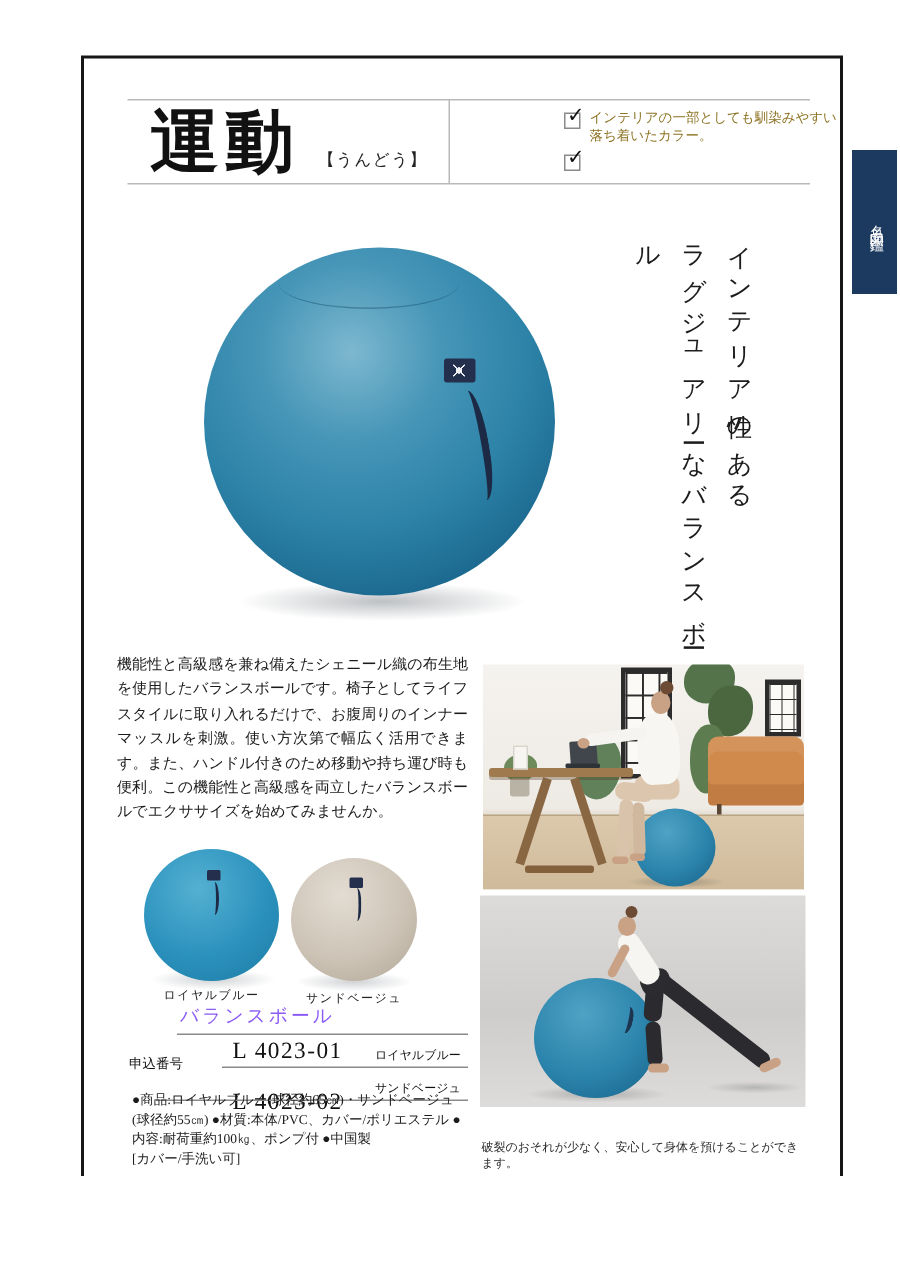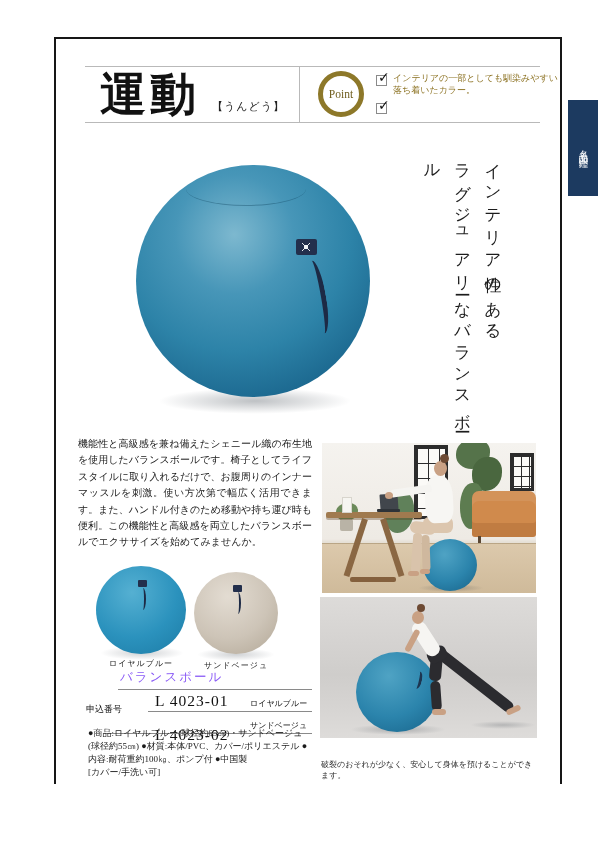--- a/index.html
+++ b/index.html
@@ -203,23 +203,20 @@
 
   <div class="abs side-tab">
     <span>名品図鑑</span>
   </div>
 
   <div class="abs rule hdr-rule-top"></div>
   <div class="abs rule hdr-rule-bot"></div>
   <div class="abs hdr-divider"></div>
   <div class="abs title">運動</div>
   <div class="abs title-reading">【うんどう】</div>
-  <div class="abs point-circle">
-    <span>Point</span>
-  </div>
   <div class="abs check-item c1">
     <span class="checkbox">
         <b>✓</b>
       </span>
     <span class="check-text">インテリアの一部としても馴染みやすい落ち着いたカラー。</span>
   </div>
   <div class="abs check-item c2">
     <span class="checkbox">
         <b>✓</b>
       </span>

